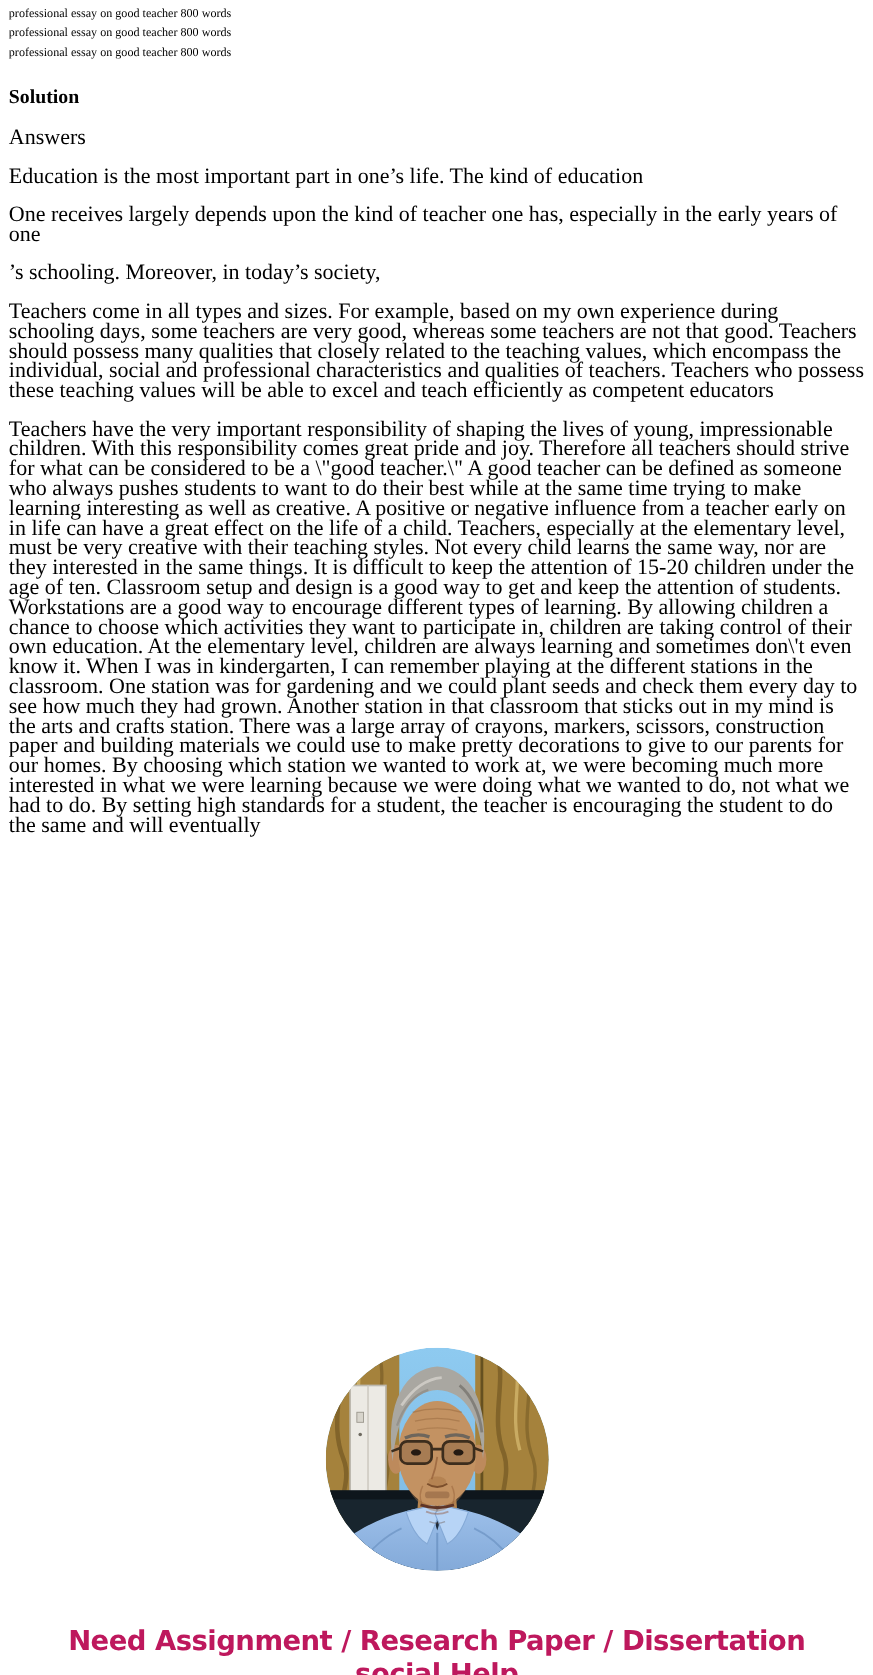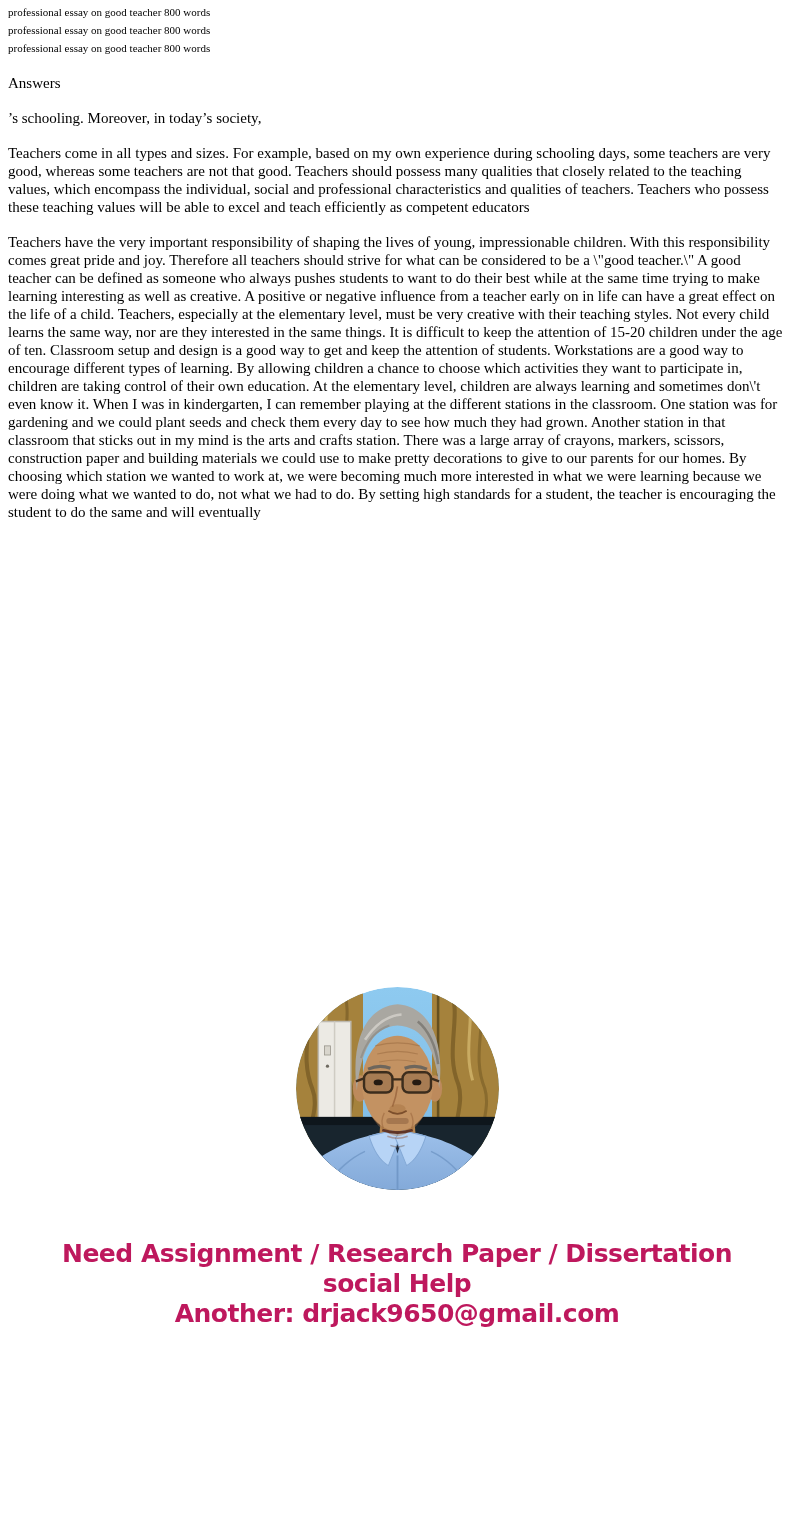--- a/index.html
+++ b/index.html
@@ -20,21 +20,21 @@
     font-size: 18px;
     line-height: 21px;
     font-weight: bold;
     margin: 21px 0 0 0;
     font-family: "Liberation Serif", serif;
   }
 
   p.body-line, p.body-para {
     margin: 17px 0 0 0;
     line-height: 18px;
-    font-size: 15px;
+    font-size: 20px;
   }
 
   .avatar-wrap {
     width: 203px;
     height: 203px;
     margin: 466px auto 0 auto;
     border-radius: 50%;
     overflow: hidden;
   }
   .avatar-wrap svg { display: block; }
@@ -54,23 +54,26 @@
 <body>
 
 <div class="page">
 
   <div>
     <div class="query-line">professional essay on good teacher 800 words</div>
     <div class="query-line">professional essay on good teacher 800 words</div>
     <div class="query-line">professional essay on good teacher 800 words</div>
   </div>
 
+  <h2 class="solution-heading">Solution</h2>
 
   <p class="body-line">Answers</p>
 
+  <p class="body-line">Education is the most important part in one’s life. The kind of education</p>
+  <p class="body-line">One receives largely depends upon the kind of teacher one has, especially in the early years of one</p>
   <p class="body-line">’s schooling. Moreover, in today’s society,</p>
 
   <p class="body-para">Teachers come in all types and sizes. For example, based on my own experience during schooling days, some teachers are very good, whereas some teachers are not that good. Teachers should possess many qualities that closely related to the teaching values, which encompass the individual, social and professional characteristics and qualities of teachers. Teachers who possess these teaching values will be able to excel and teach efficiently as competent educators</p>
   <p class="body-para">Teachers have the very important responsibility of shaping the lives of young, impressionable children. With this responsibility comes great pride and joy. Therefore all teachers should strive for what can be considered to be a \"good teacher.\" A good teacher can be defined as someone who always pushes students to want to do their best while at the same time trying to make learning interesting as well as creative. A positive or negative influence from a teacher early on in life can have a great effect on the life of a child. Teachers, especially at the elementary level, must be very creative with their teaching styles. Not every child learns the same way, nor are they interested in the same things. It is difficult to keep the attention of 15-20 children under the age of ten. Classroom setup and design is a good way to get and keep the attention of students. Workstations are a good way to encourage different types of learning. By allowing children a chance to choose which activities they want to participate in, children are taking control of their own education. At the elementary level, children are always learning and sometimes don\'t even know it. When I was in kindergarten, I can remember playing at the different stations in the classroom. One station was for gardening and we could plant seeds and check them every day to see how much they had grown. Another station in that classroom that sticks out in my mind is the arts and crafts station. There was a large array of crayons, markers, scissors, construction paper and building materials we could use to make pretty decorations to give to our parents for our homes. By choosing which station we wanted to work at, we were becoming much more interested in what we were learning because we were doing what we wanted to do, not what we had to do. By setting high standards for a student, the teacher is encouraging the student to do the same and will eventually</p>
 
   <div class="avatar-wrap">
     <svg width="203" height="203" viewBox="0 0 200 200" xmlns="http://www.w3.org/2000/svg">
       <defs>
         <clipPath id="circ">
             <circle cx="100" cy="100" r="100"></circle>

